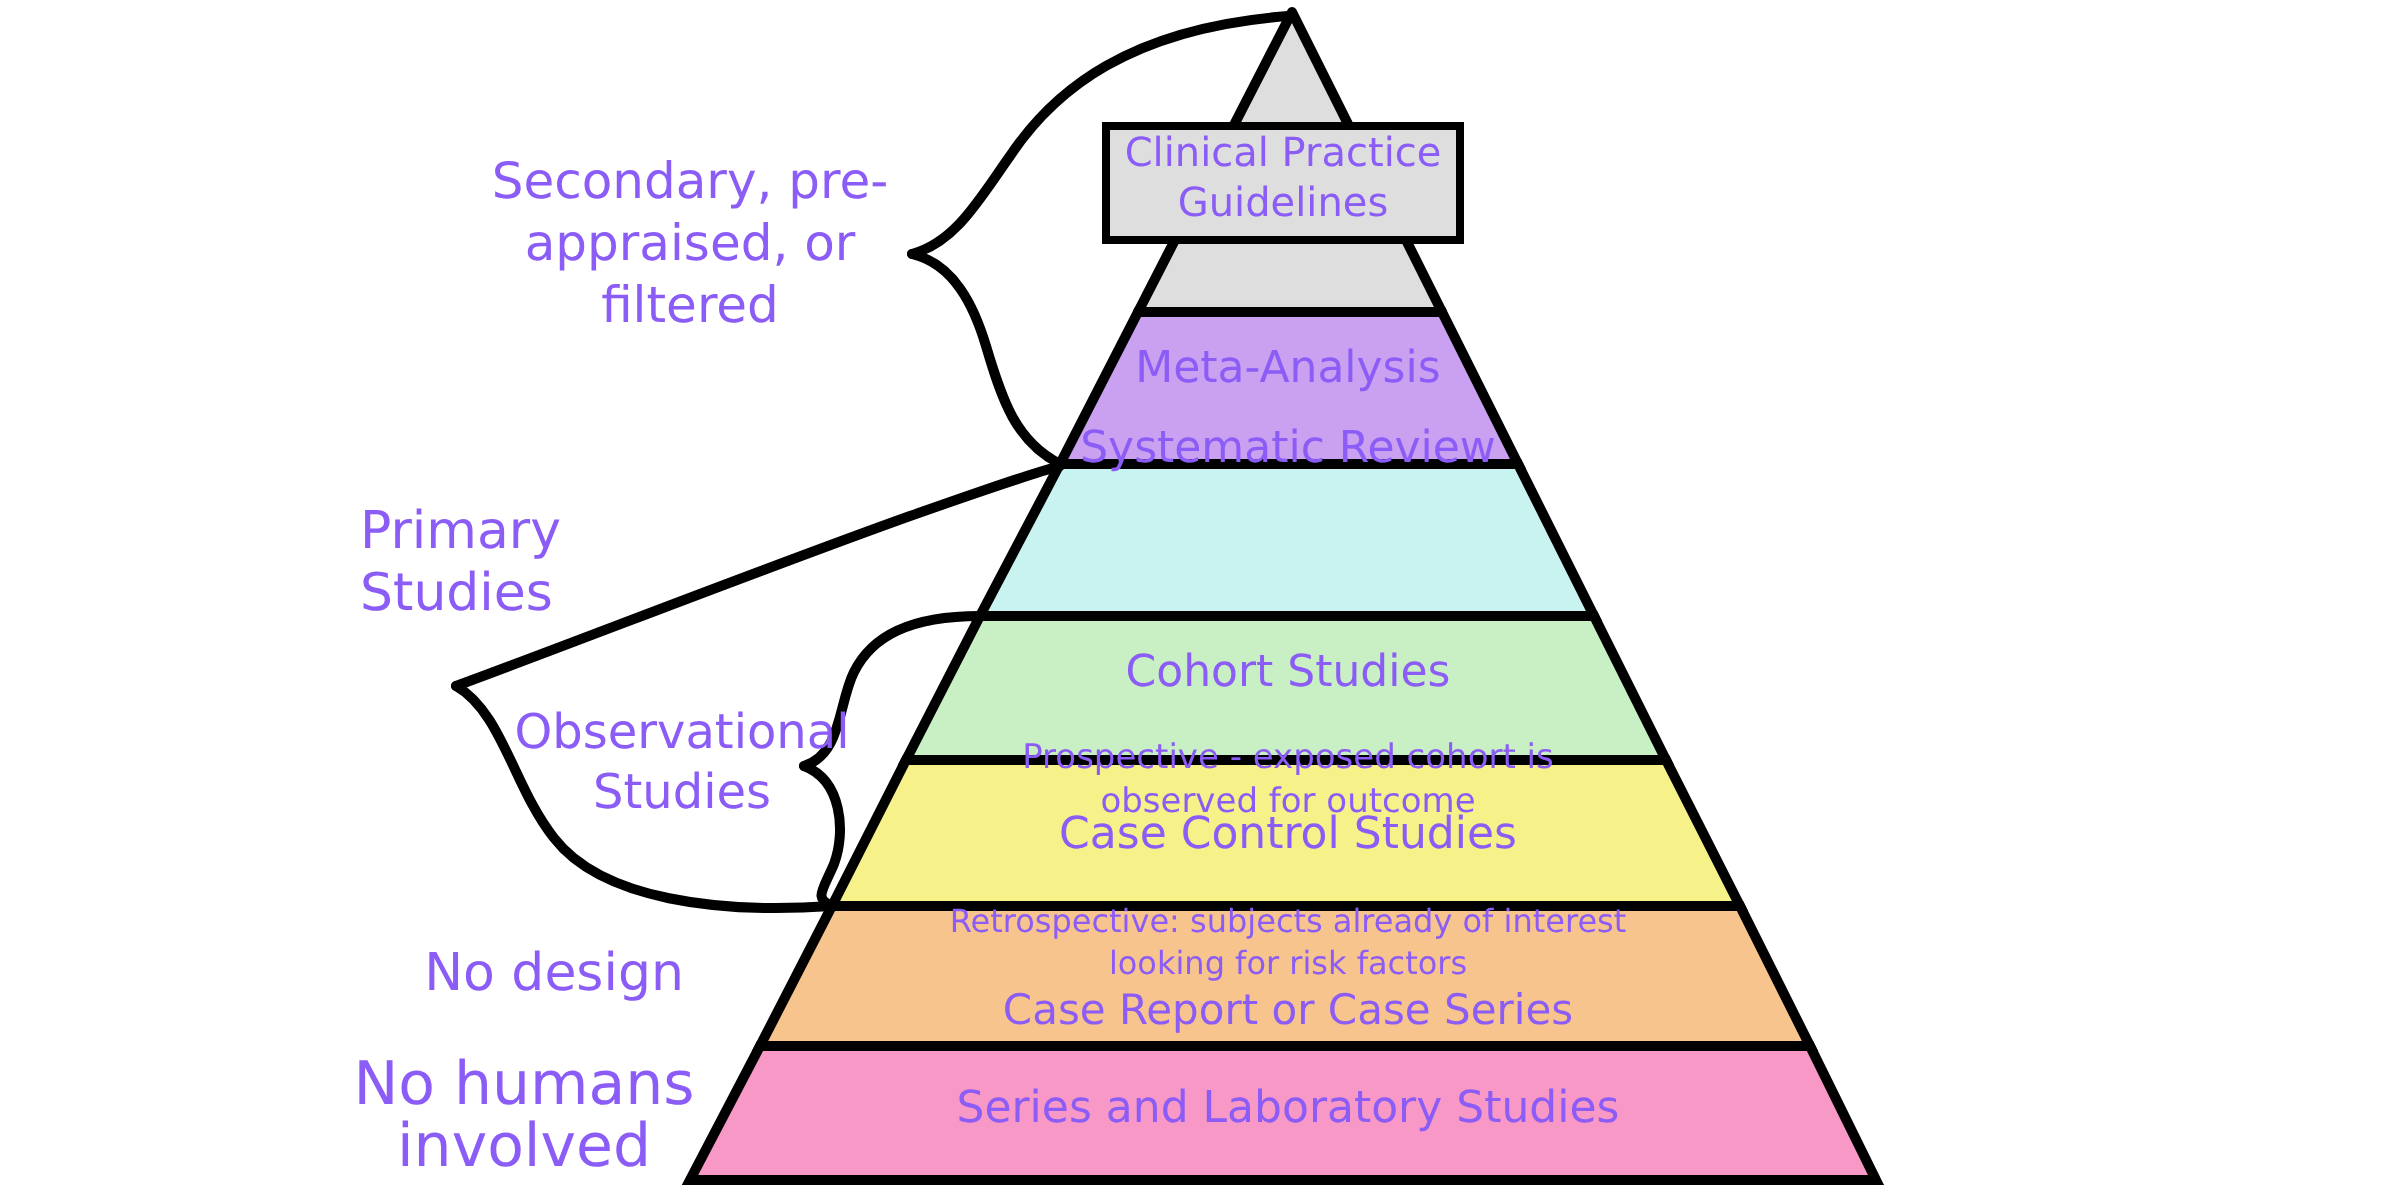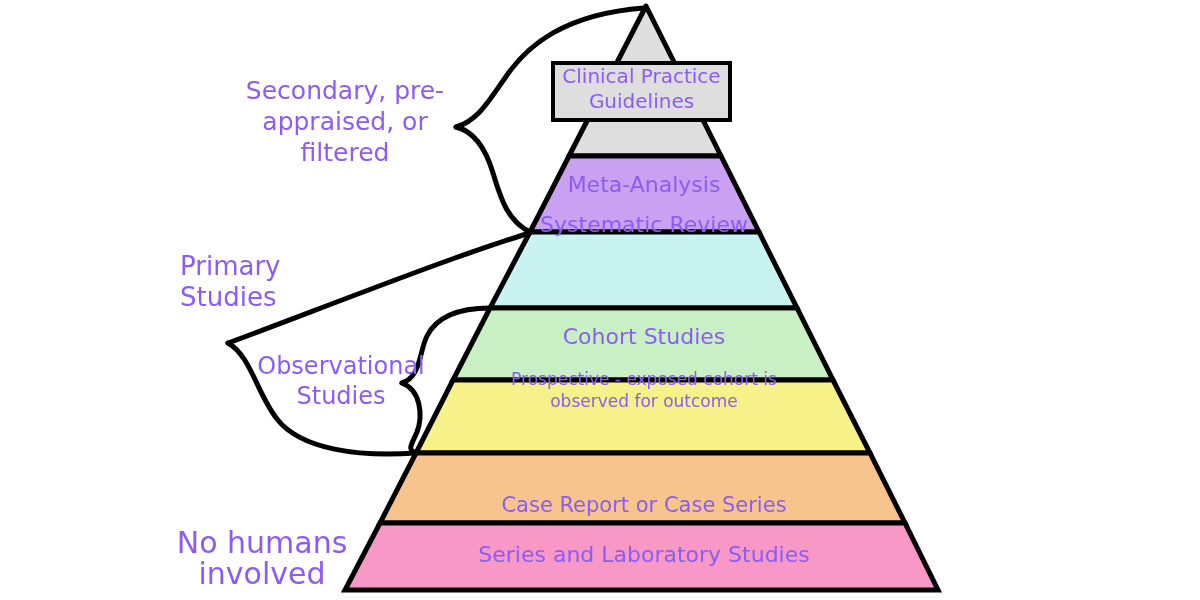--- a/index.html
+++ b/index.html
@@ -68,30 +68,36 @@
 
   <div class="txt band t-cyan">
   </div>
 
   <div class="txt band t-green">
     <div class="title">Cohort Studies</div>
     <div class="sub">Prospective - exposed cohort is
 observed for outcome</div>
   </div>
 
+  <div class="txt band t-yellow">
+    <div class="title">Case Control Studies</div>
+    <div class="sub">Retrospective: subjects already of interest
+looking for risk factors</div>
+  </div>
 
   <div class="txt band t-orange">
     <div class="title">Case Report or Case Series</div>
   </div>
 
   <div class="txt band t-pink">Series and Laboratory Studies</div>
 
   <div class="txt t-secondary">Secondary, pre-
 appraised, or
 filtered</div>
   <div class="txt t-primary">Primary
 Studies</div>
   <div class="txt t-observational">Observational
 Studies</div>
+  <div class="txt t-nodesign">No design</div>
   <div class="txt t-nohumans">No humans
 involved</div>
 
 </div>
 
 </body></html>

